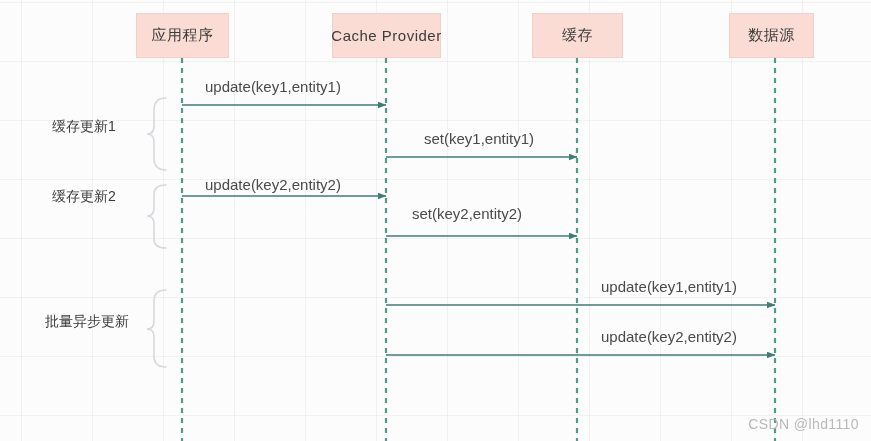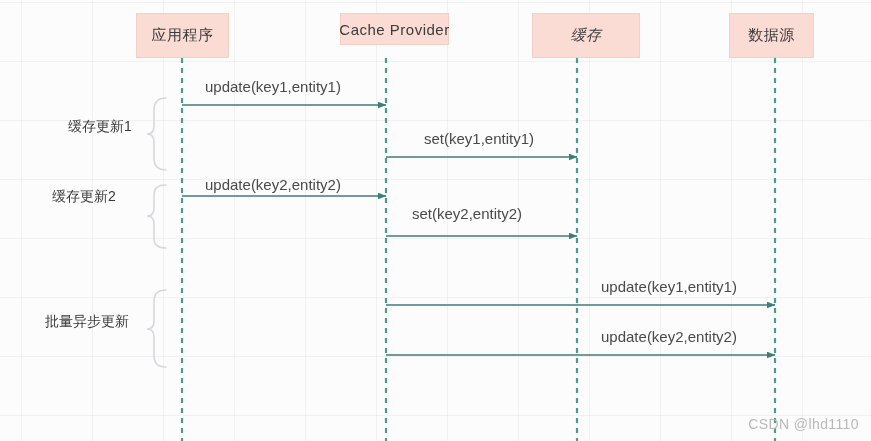--- a/index.html
+++ b/index.html
@@ -96,38 +96,38 @@
       <path d="M 166 98 Q 154 98 154 110 L 154 126 Q 154 134 147 134 Q 154 134 154 142 L 154 158 Q 154 170 166 170"></path>
       <path d="M 166 185 Q 154 185 154 194 L 154 208 Q 154 216 147 216 Q 154 216 154 224 L 154 239 Q 154 248 166 248"></path>
       <path d="M 166 290 Q 154 290 154 301 L 154 321 Q 154 329 147 329 Q 154 329 154 337 L 154 356 Q 154 367 166 367"></path>
     </g>
   </svg>
 
   <div class="participant" style="left:136px; top:13px; width:93px; height:45px;">
     <span>应用程序</span>
   </div>
 
-  <div class="participant" style="left:332px; top:13px; width:109px; height:32px;margin-left:8px;">
+  <div class="participant" style="left:332px; top:13px; width:109px; height:45px;">
     <span>Cache Provider</span>
   </div>
 
-  <div class="participant" style="left:532px; top:13px; width:108px; height:45px;font-style:italic;">
+  <div class="participant" style="left:532px; top:13px; width:91px; height:45px;">
     <span>缓存</span>
   </div>
 
   <div class="participant" style="left:729px; top:13px; width:85px; height:45px;">
     <span>数据源</span>
   </div>
 
   <div class="msg-label" style="left:205px; top:78px;">update(key1,entity1)</div>
   <div class="msg-label" style="left:424px; top:130px;">set(key1,entity1)</div>
   <div class="msg-label" style="left:205px; top:176px;">update(key2,entity2)</div>
   <div class="msg-label" style="left:412px; top:205px;">set(key2,entity2)</div>
   <div class="msg-label" style="left:601px; top:278px;">update(key1,entity1)</div>
   <div class="msg-label" style="left:601px; top:328px;">update(key2,entity2)</div>
 
-  <div class="group-label" style="left:68px; top:118px;">缓存更新1</div>
+  <div class="group-label" style="left:52px; top:118px;">缓存更新1</div>
   <div class="group-label" style="left:52px; top:188px;">缓存更新2</div>
   <div class="group-label" style="left:45px; top:313px;text-align:center;">批量异步更新</div>
 
   <div class="watermark">CSDN @lhd1110</div>
 
 </div>
 
 </body></html>

